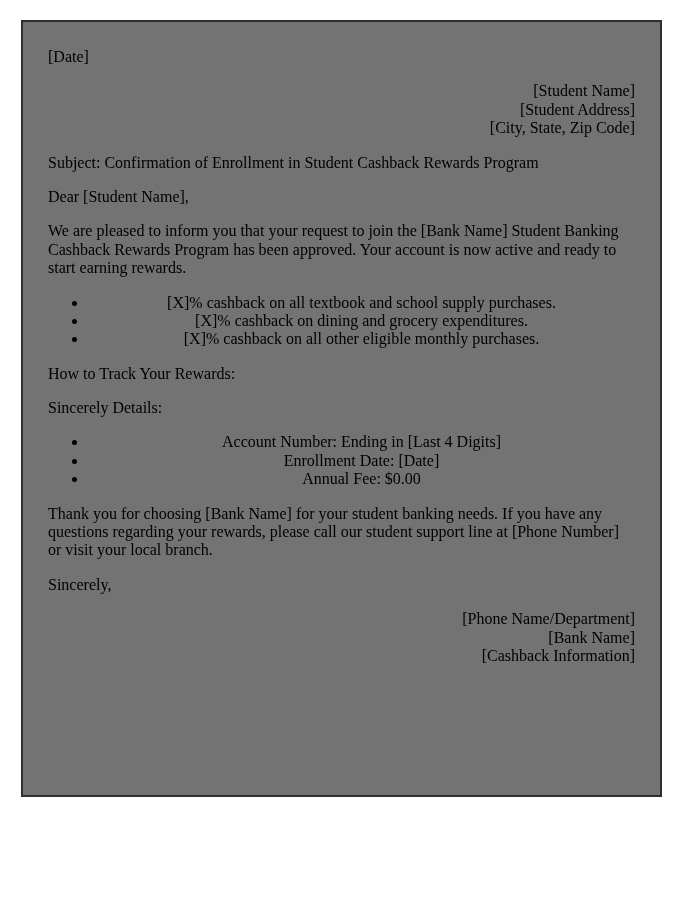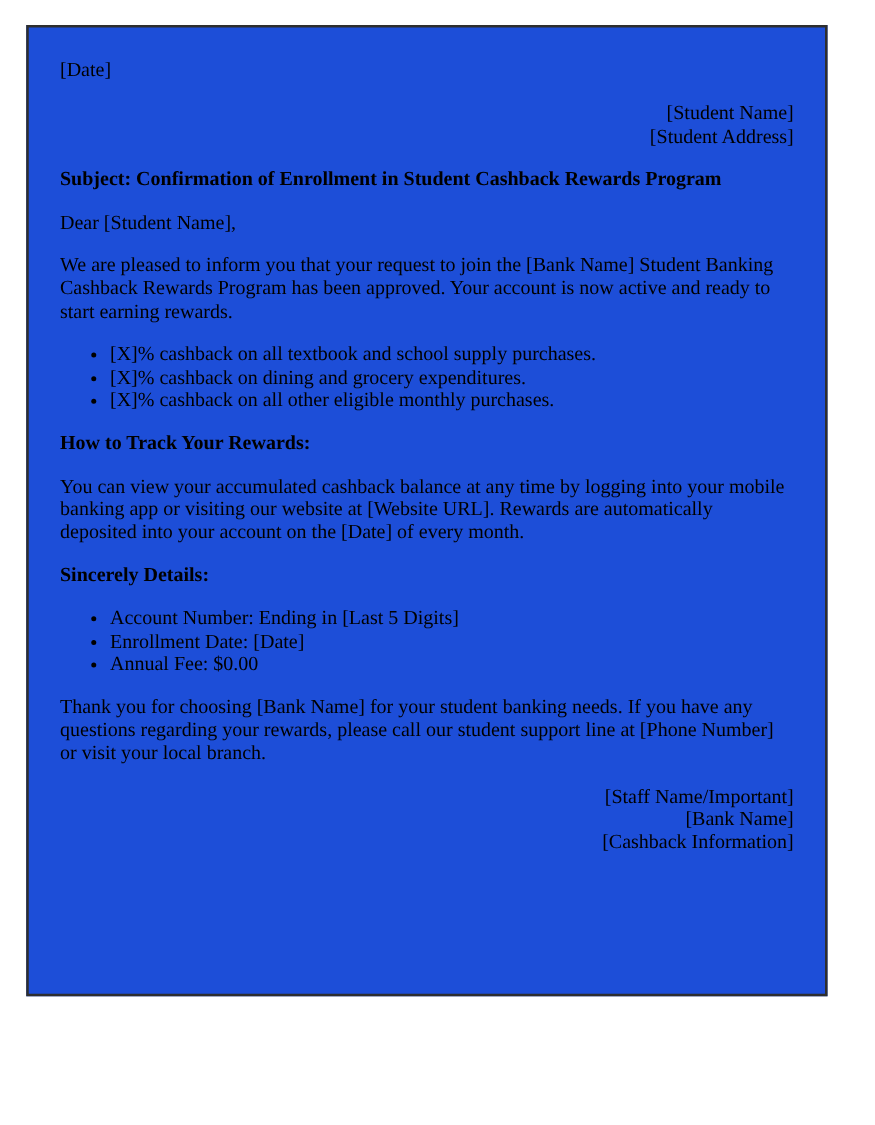--- a/index.html
+++ b/index.html
@@ -16,87 +16,89 @@
     color: #000000;
   }
   .page {
     position: absolute;
     left: 21px;
     top: 20px;
     box-sizing: border-box;
     width: 641px;
     height: 777px;
     border: 2px solid #2e2e2e;
-    background: #1d4ed8;
+    background: #737373;
     padding: 10px 25px 10px 25px;
     overflow: hidden;
   }
   .page p {
     margin: 16px 0;
     line-height: 1.15;
   }
   .tight p {
     margin: 0;
   }
   .block-gap {
     margin-top: 16px;
     margin-bottom: 16px;
     text-align: right;
   }
   .bold {
-    font-weight: bold;
+    font-weight: normal;
   }
   .page ul {
     margin: 16px 0;
     padding-left: 40px;
     line-height: 1.15;
+    text-align: center;
   }
   .page li {
     list-style-type: disc;
   }
 </style>
 </head>
 <body>
 
 <div class="page">
 
   <p>[Date]</p>
 
   <div class="tight block-gap">
     <p>[Student Name]</p>
     <p>[Student Address]</p>
+    <p>[City, State, Zip Code]</p>
   </div>
 
   <p class="bold">Subject: Confirmation of Enrollment in Student Cashback Rewards Program</p>
 
   <p>Dear [Student Name],</p>
 
   <p>We are pleased to inform you that your request to join the [Bank Name] Student Banking Cashback Rewards Program has been approved. Your account is now active and ready to start earning rewards.</p>
 
 
   <ul>
     <li>[X]% cashback on all textbook and school supply purchases.</li>
     <li>[X]% cashback on dining and grocery expenditures.</li>
     <li>[X]% cashback on all other eligible monthly purchases.</li>
   </ul>
 
   <p class="bold">How to Track Your Rewards:</p>
 
-  <p>You can view your accumulated cashback balance at any time by logging into your mobile banking app or visiting our website at [Website URL]. Rewards are automatically deposited into your account on the [Date] of every month.</p>
 
   <p class="bold">Sincerely Details:</p>
 
   <ul>
-    <li>Account Number: Ending in [Last 5 Digits]</li>
+    <li>Account Number: Ending in [Last 4 Digits]</li>
     <li>Enrollment Date: [Date]</li>
     <li>Annual Fee: $0.00</li>
   </ul>
 
   <p>Thank you for choosing [Bank Name] for your student banking needs. If you have any questions regarding your rewards, please call our student support line at [Phone Number] or visit your local branch.</p>
 
+  <p>Sincerely,</p>
 
   <div class="tight block-gap">
-    <p>[Staff Name/Important]</p>
+    <p>[Phone Name/Department]</p>
     <p>[Bank Name]</p>
     <p>[Cashback Information]</p>
   </div>
 
 </div>
 
 </body></html>

